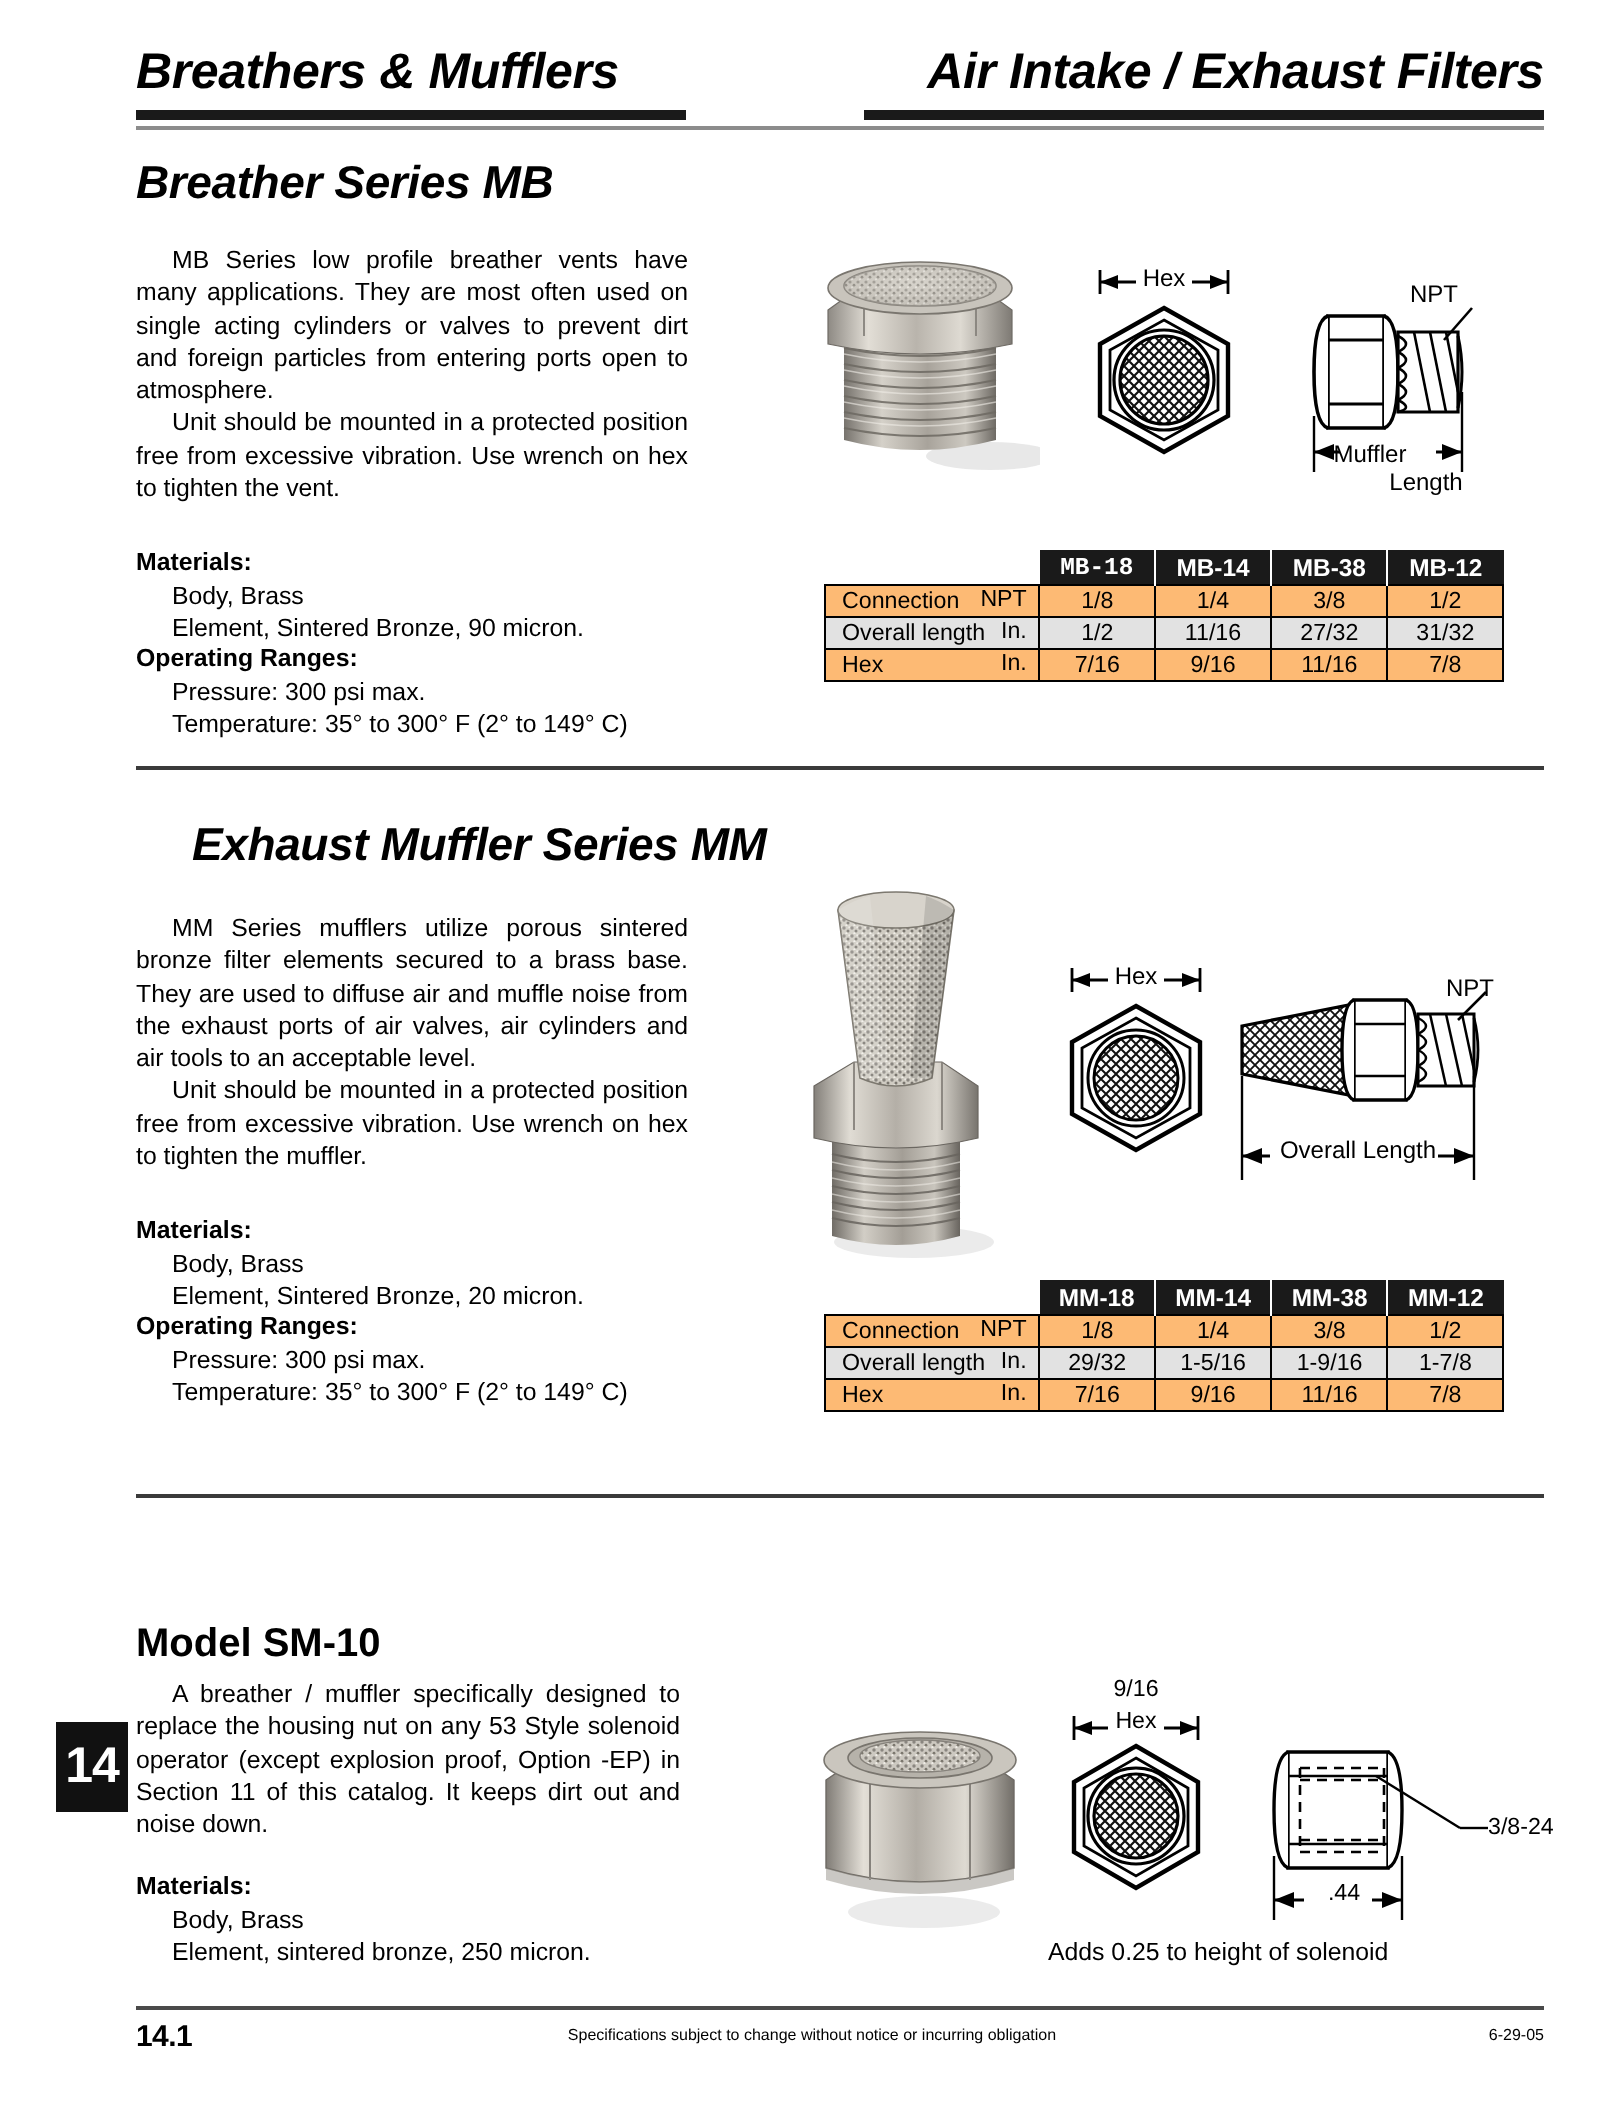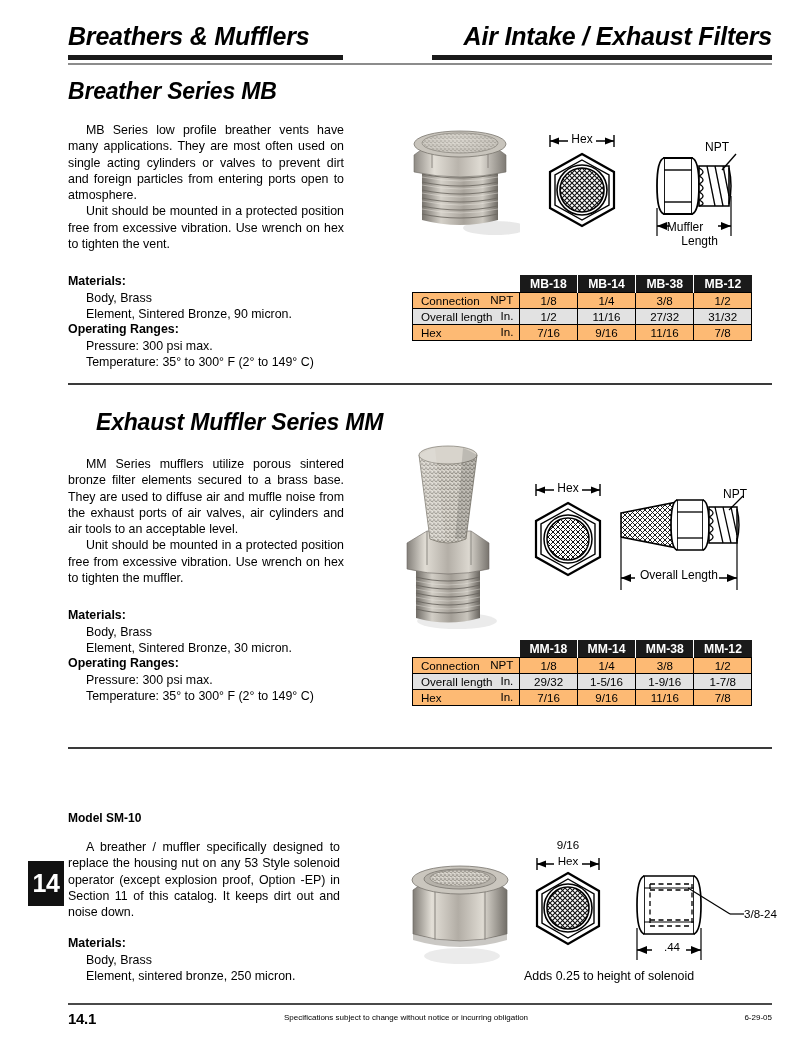--- a/index.html
+++ b/index.html
@@ -252,27 +252,27 @@
       <line x1="7" y1="62" x2="7" y2="90" stroke="#000" stroke-width="1.2"></line>
       <line x1="81" y1="50" x2="81" y2="90" stroke="#000" stroke-width="1.2"></line>
       <line x1="7" y1="80" x2="81" y2="80" stroke="#000" stroke-width="1.4"></line>
       <polygon points="7,80 17,76 17,84" fill="#000"></polygon>
       <polygon points="81,80 71,76 71,84" fill="#000"></polygon>
       <rect x="20" y="70" width="48" height="22" fill="#fff"></rect>
     </svg>
   </div>
   <div class="dim-label" style="left:705px; top:140px;">NPT</div>
   <div class="dim-label" style="left:652px; top:220px; width:66px;">Muffler</div>
-  <div class="dim-label" style="left:652px; top:234px; width:66px;text-align:right;">Length</div>
+  <div class="dim-label" style="left:680px; top:234px; width:66px;">Length</div>
 
   <table class="dtable" style="left:412px; top:275px; width:340px;">
     <tbody>
         <tr>
       <td class="lbl-blank" style="width:108px;"></td>
-      <th class="mhead first" style="width:58px;">MB-18</th>
+      <th class="mhead first" style="width:58px;font-family:Liberation Mono, monospace;">MB-18</th>
       <th class="mhead" style="width:58px;">MB-14</th>
       <th class="mhead" style="width:58px;">MB-38</th>
       <th class="mhead last" style="width:58px;text-align:center;">MB-12</th>
     </tr>
     <tr class="plain">
       <td class="rowlbl">
         <span>Connection</span>
         <span class="unit">NPT</span>
       </td>
       <td class="val">1/8</td>
@@ -308,21 +308,21 @@
   <div class="sec-title" style="left:68px; top:409px;margin-left:28px;">Exhaust Muffler Series MM</div>
 
   <div class="copy" style="left:68px; top:456px; width:276px;">
     <p>MM Series mufflers utilize porous sintered bronze filter elements secured to a brass base. They are used to diffuse air and muffle noise from the exhaust ports of air valves, air cylinders and air tools to an acceptable level.</p>
     <p class="tight">Unit should be mounted in a protected position free from excessive vibration. Use wrench on hex to tighten the muffler.</p>
   </div>
 
   <div class="spec-head" style="left:68px; top:608px;">Materials:</div>
   <div class="spec-list" style="left:68px; top:624px;">
     <div>Body, Brass</div>
-    <div>Element, Sintered Bronze, 30 micron.</div>
+    <div>Element, Sintered Bronze, 20 micron.</div>
   </div>
 
   <div class="spec-head" style="left:68px; top:656px;">Operating Ranges:</div>
   <div class="spec-list" style="left:68px; top:672px;">
     <div>Pressure: 300 psi max.</div>
     <div>Temperature: 35° to 300° F (2° to 149° C)</div>
   </div>
 
   <div class="photo-wrap" style="left:385px; top:443px;">
     <svg width="130" height="190" viewBox="0 0 130 190">
@@ -483,21 +483,21 @@
       <td class="val">9/16</td>
       <td class="val">11/16</td>
       <td class="val">7/8</td>
     </tr>
   </tbody>
     </table>
 
   <div class="rule" style="left:68px; top:747px; width:704px;"></div>
 
 
-  <div style="position:absolute; left:68px; top:811px; font-size:12px; font-weight:bold;">Model SM-10</div>
+  <div style="position:absolute; left:68px; top:811px; font-size:20px; font-weight:bold;">Model SM-10</div>
 
   <div class="copy" style="left:68px; top:839px; width:272px;">
     <p>A breather / muffler specifically designed to replace the housing nut on any 53 Style solenoid operator (except explosion proof, Option -EP) in Section 11 of this catalog. It keeps dirt out and noise down.</p>
   </div>
 
   <div class="spec-head" style="left:68px; top:936px;">Materials:</div>
   <div class="spec-list" style="left:68px; top:952px;">
     <div>Body, Brass</div>
     <div>Element, sintered bronze, 250 micron.</div>
   </div>

